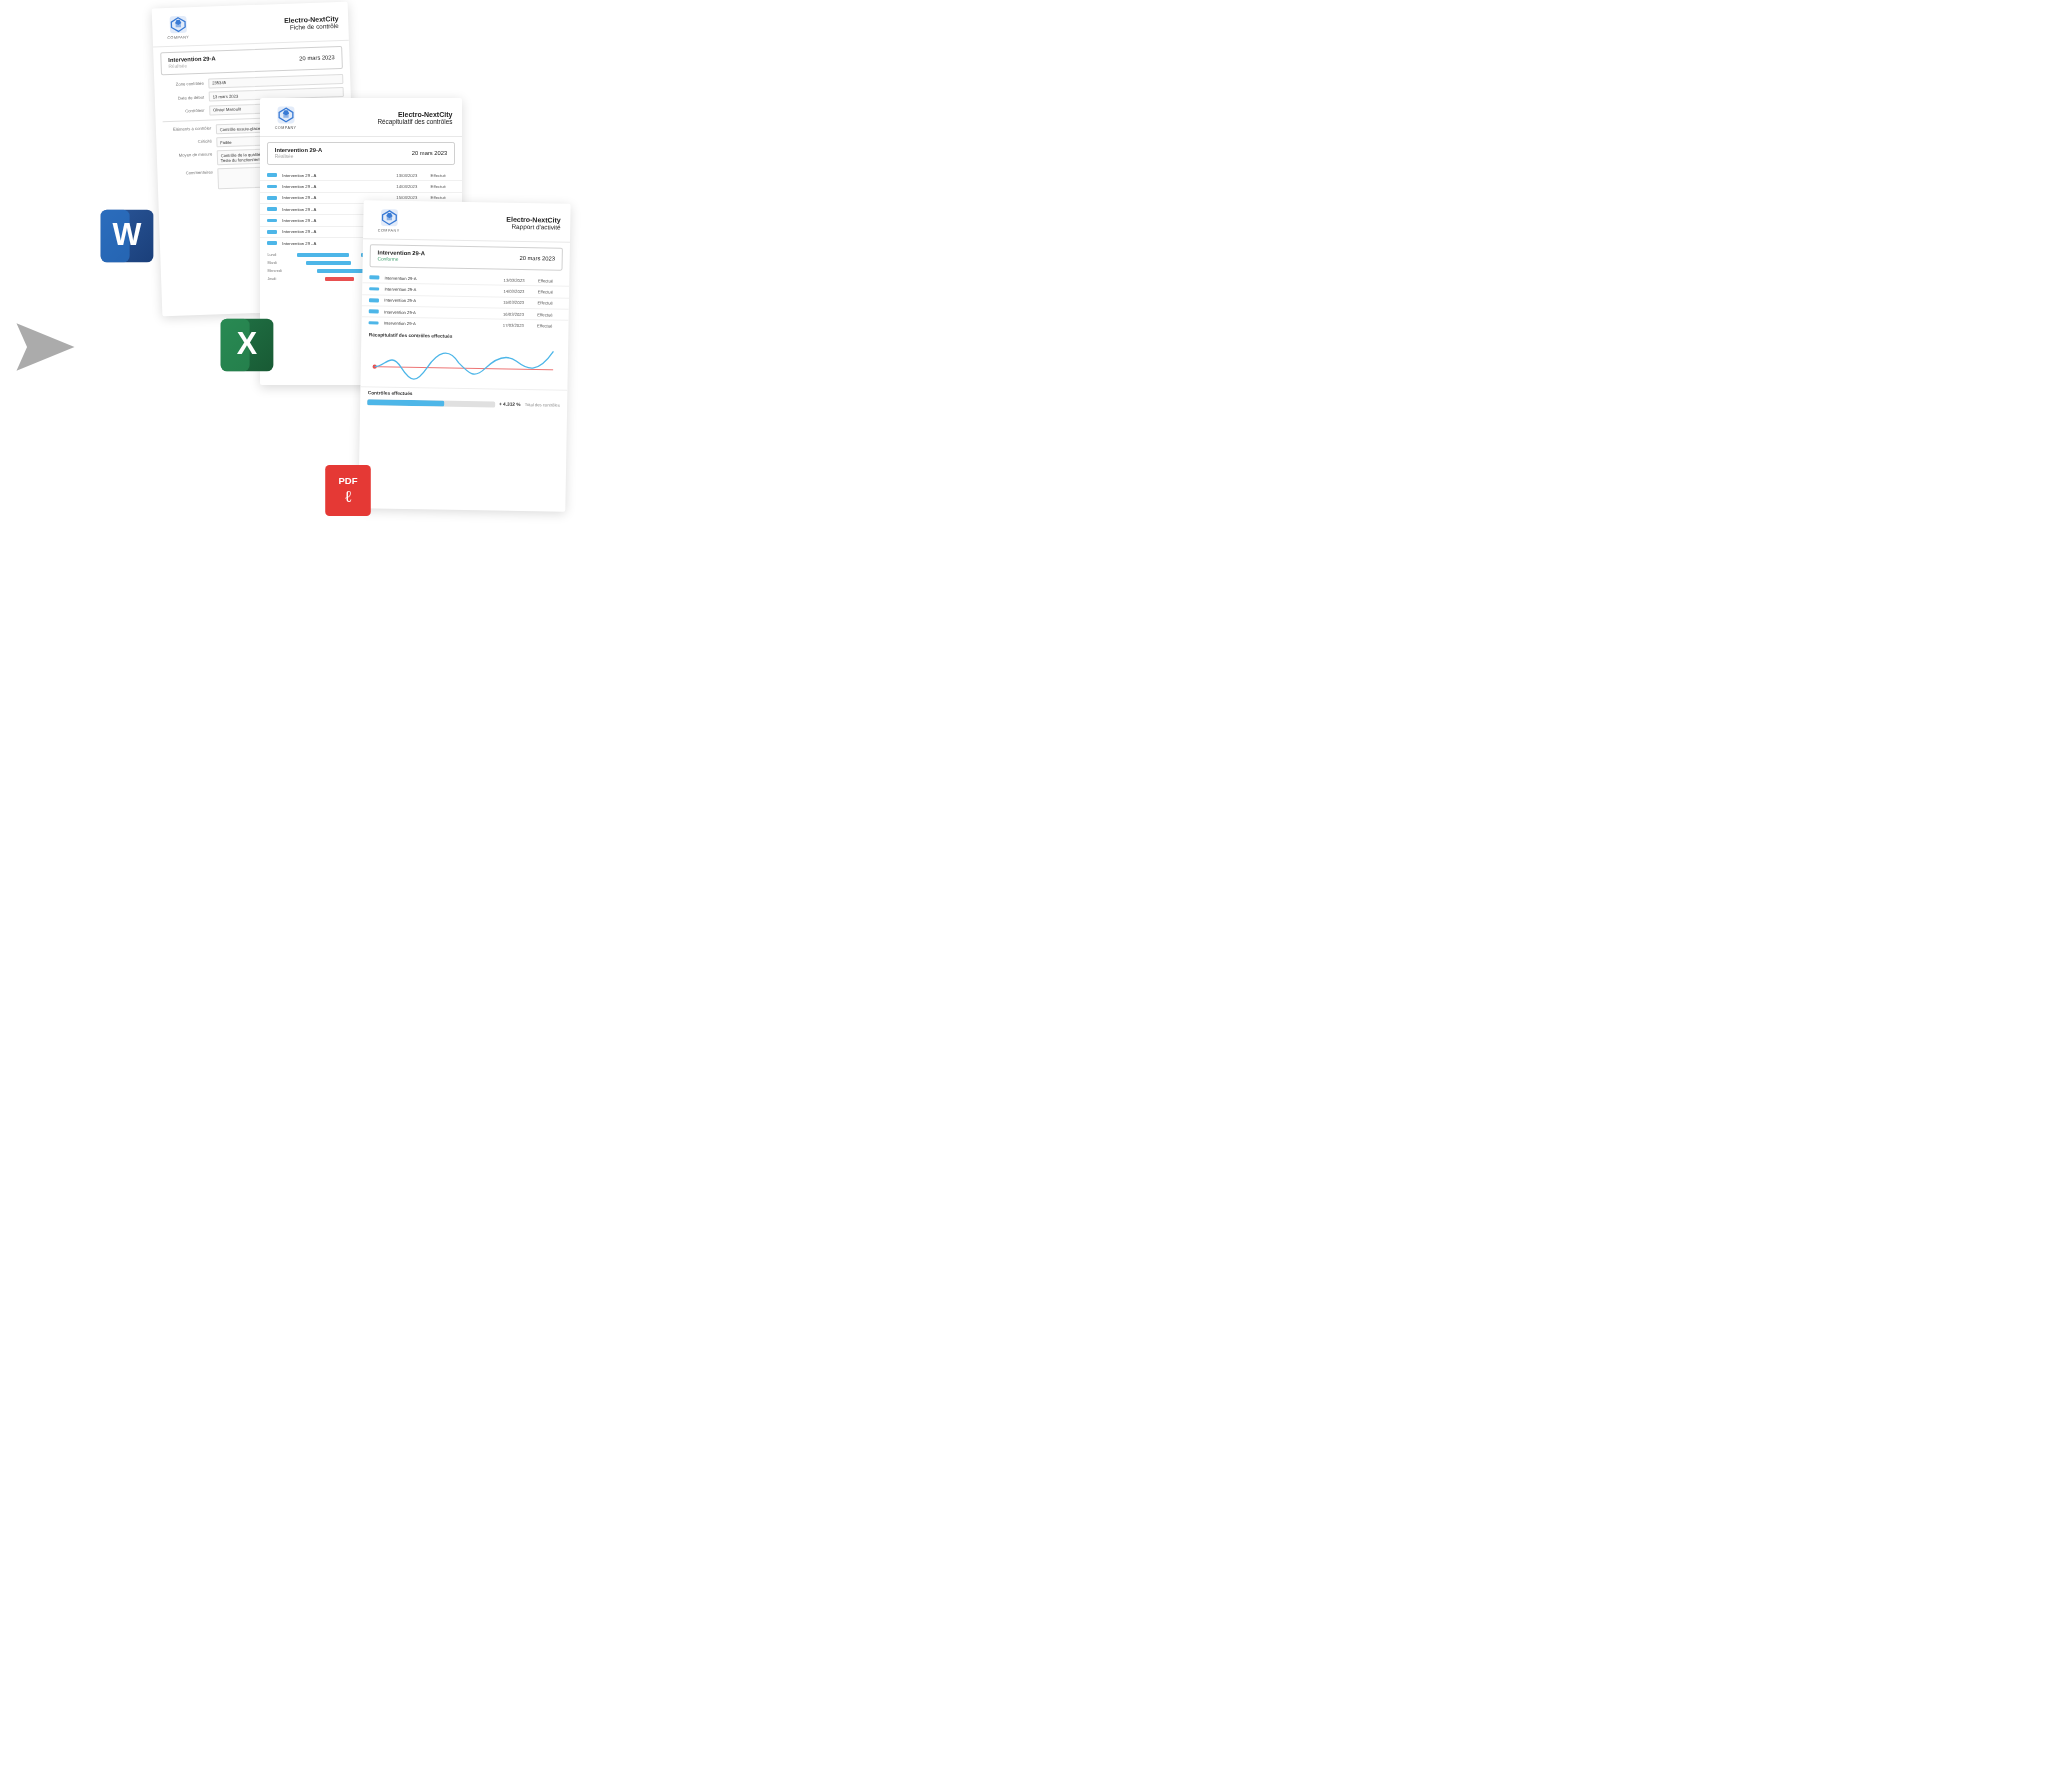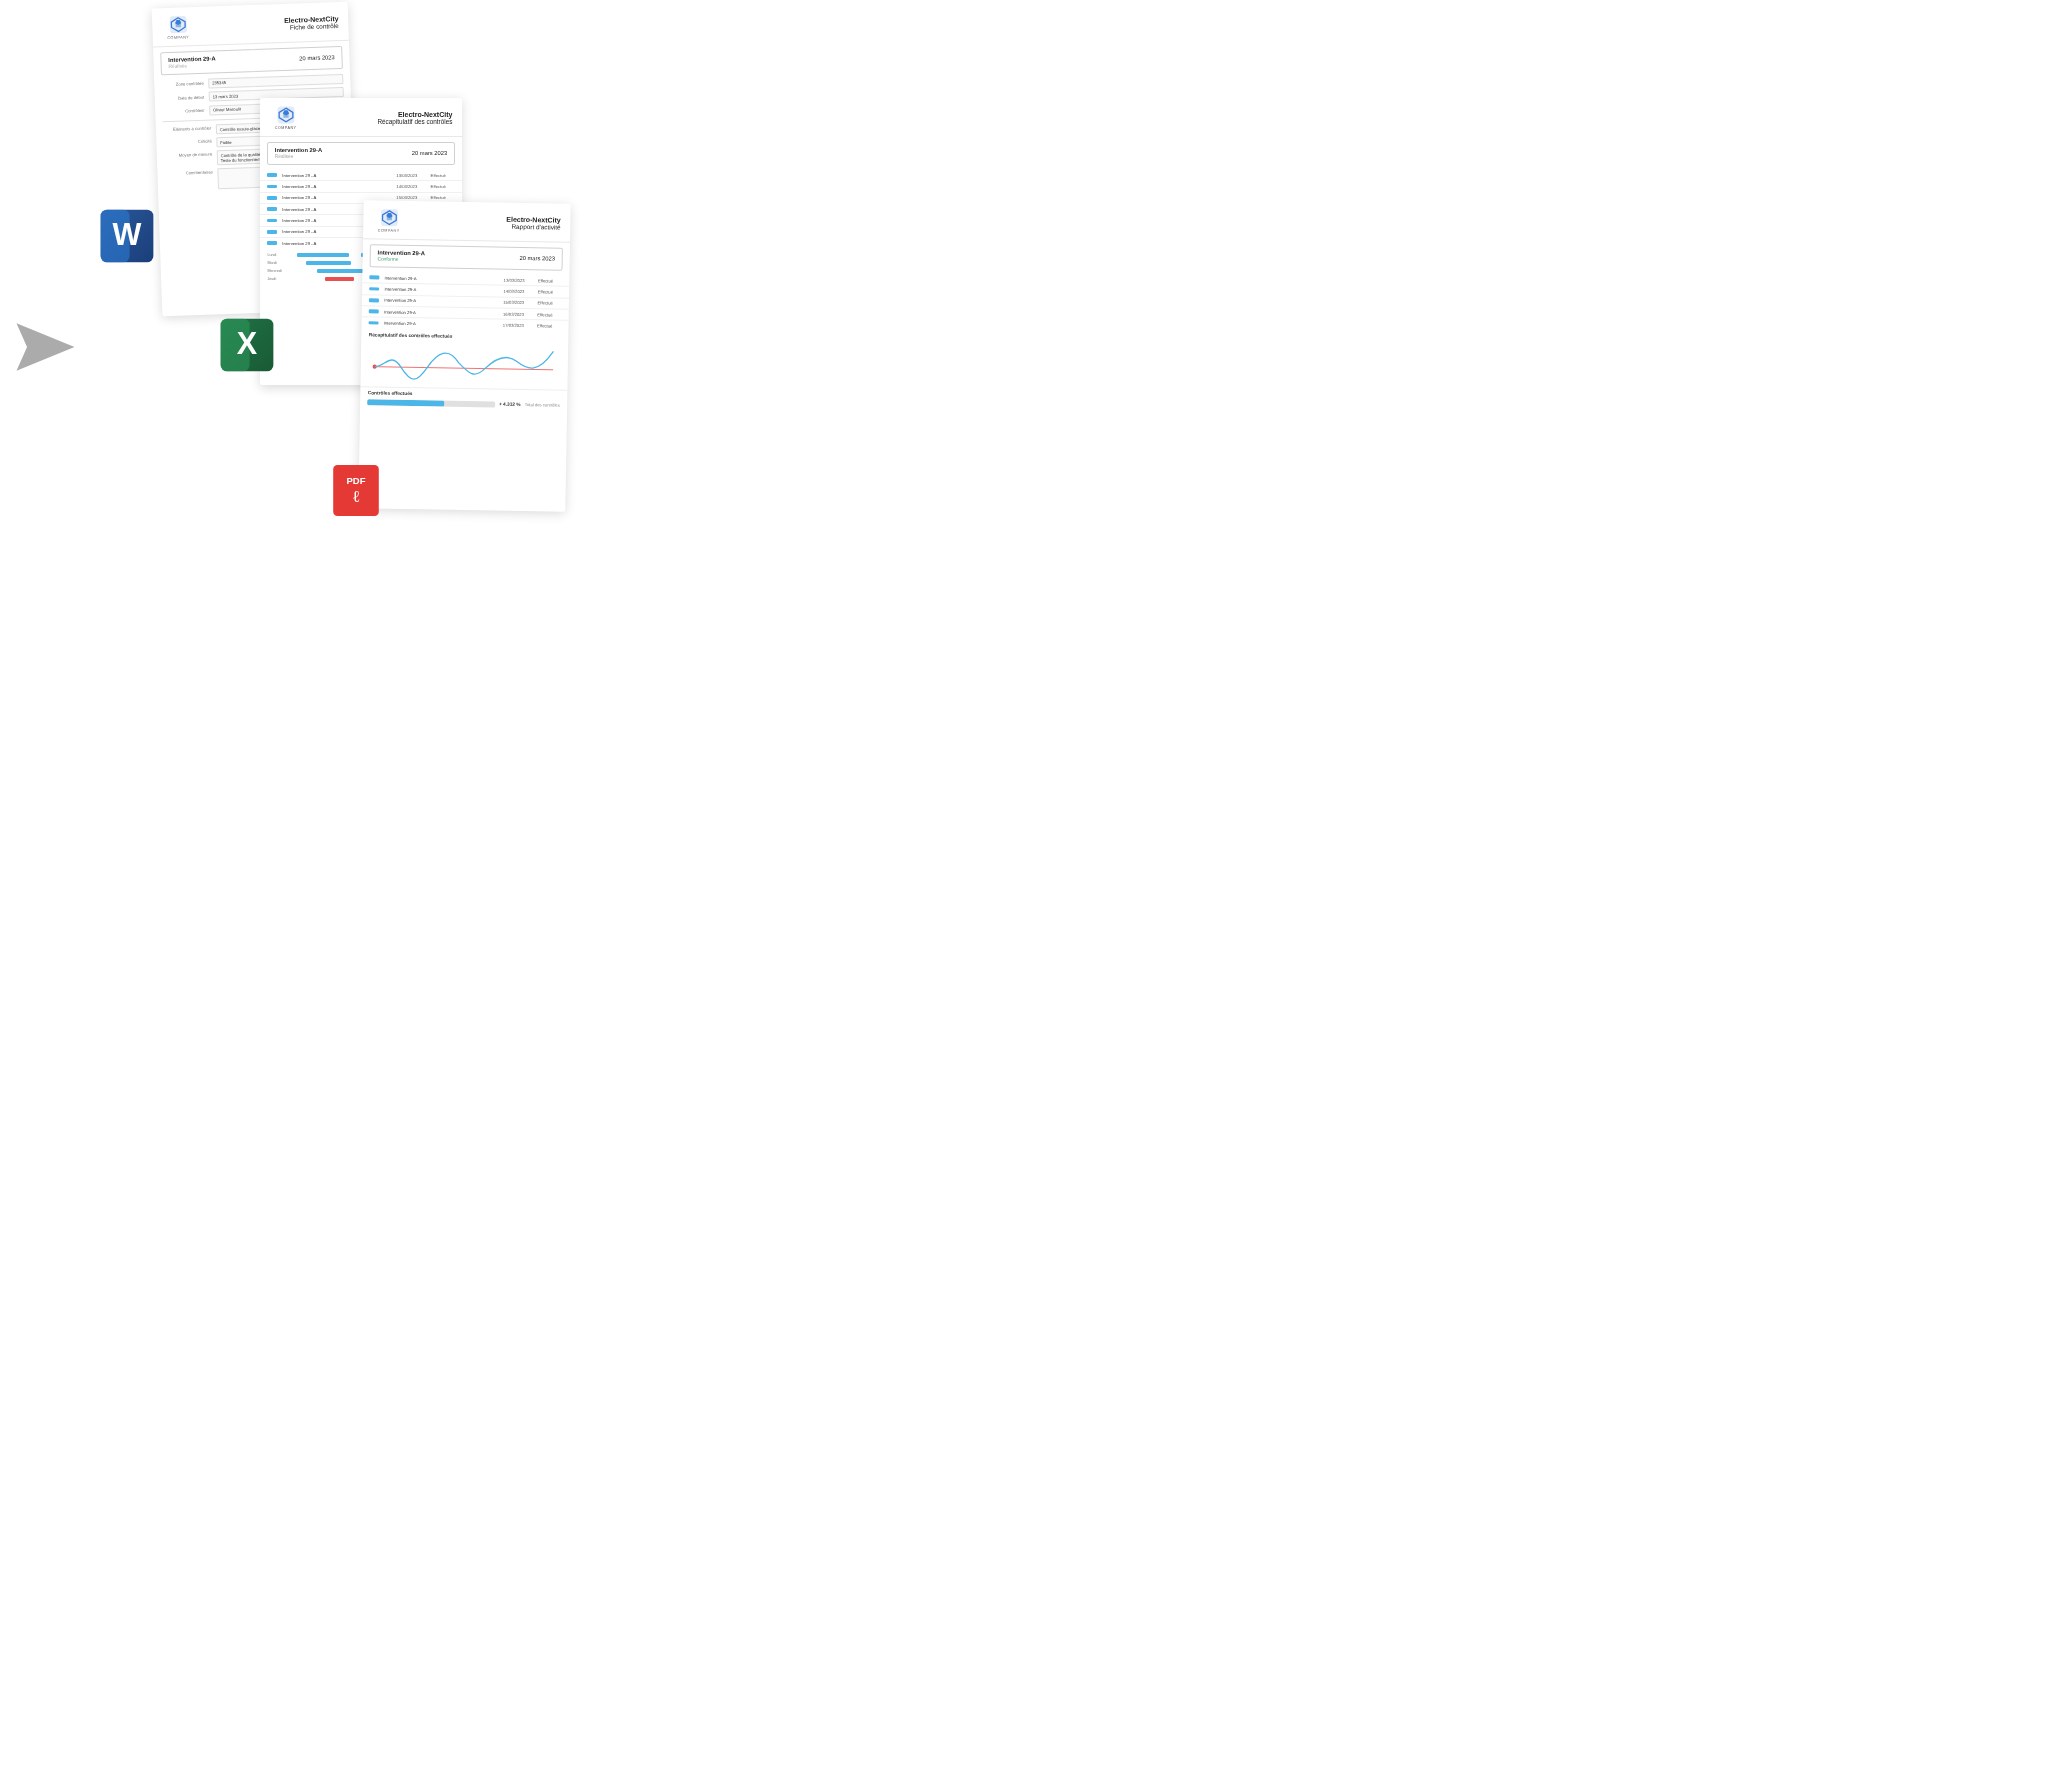--- a/index.html
+++ b/index.html
@@ -283,21 +283,21 @@
       left: 218px;
       width: 58px;
       height: 58px;
       z-index: 10;
     }
 
     
     .pdf-icon {
       position: absolute;
       top: 464px;
-      left: 332px;
+      left: 324px;
       width: 48px;
       height: 53px;
       z-index: 10;
     }
 
     
     .send-arrow {
       position: absolute;
       top: 318px;
       left: 10.6px;

